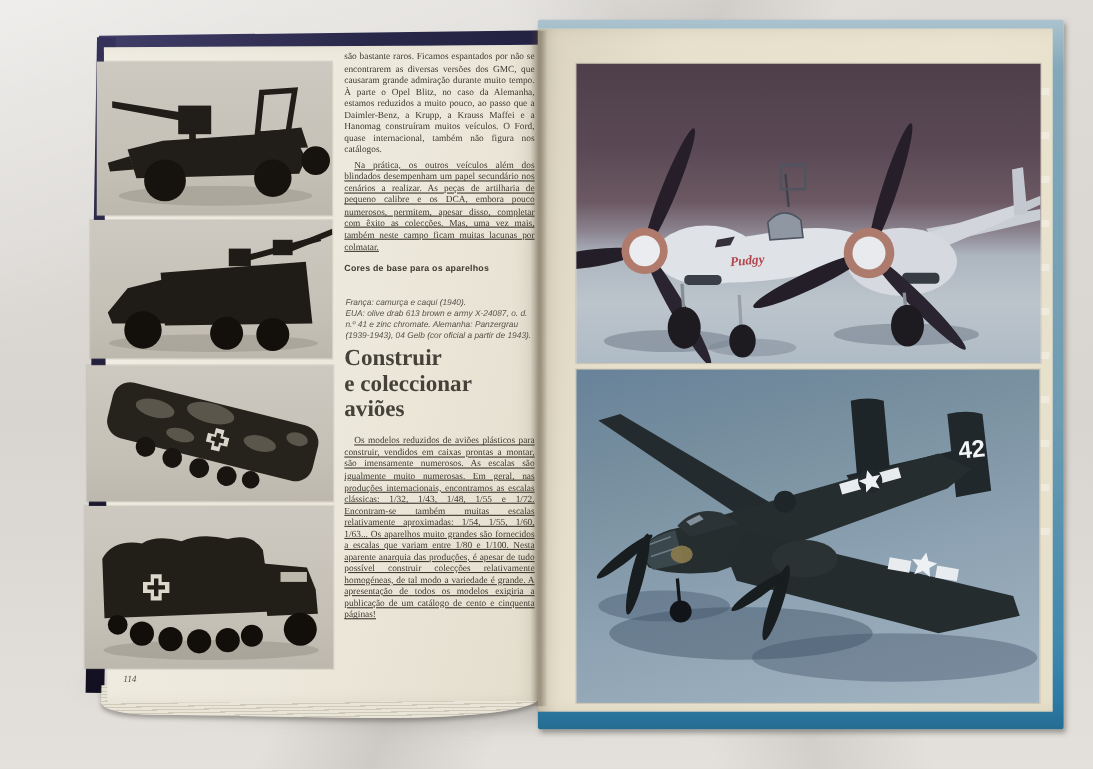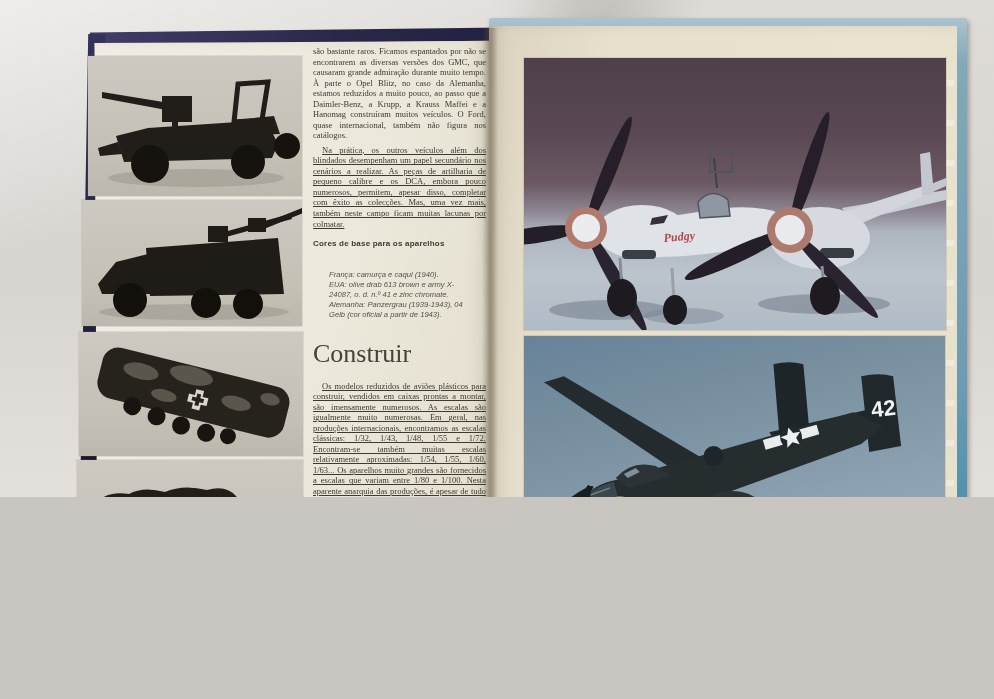--- a/index.html
+++ b/index.html
@@ -1,17 +1,17 @@
 <!DOCTYPE html>
 <html><head>
 <meta charset="utf-8">
 <style>
   html,body{margin:0;padding:0;background:#c9c6c2;}
   .stage{
-    position:relative;width:994px;height:497px;overflow:hidden;
+    position:relative;width:994px;height:699px;overflow:hidden;
     background:
       linear-gradient(160deg, rgba(255,255,255,.5) 0%, rgba(255,255,255,0) 30%),
       linear-gradient(115deg, transparent 42%, rgba(150,146,141,.28) 50%, transparent 58%),
       linear-gradient(75deg, transparent 55%, rgba(160,156,150,.25) 63%, transparent 72%),
       linear-gradient(180deg,#dfdcd8 0%,#d8d5d1 55%,#e4e1dd 100%);
     font-family:"Liberation Serif", serif;
   }
   .abs{position:absolute;}
   
   .book-shadow{left:55px;top:598px;width:900px;height:72px;
@@ -40,22 +40,22 @@
   .bwphoto{background:linear-gradient(180deg,#cdc9c0 0%,#c4c0b6 70%,#bdb8ad 100%);
     box-shadow:0 0 0 1px rgba(120,112,98,.15);}
   .bwphoto svg{display:block;width:100%;height:100%;}
   
   .col{left:313px;top:46px;width:173px;color:#3e3931;}
   .body-txt{font-size:8.5px;line-height:1.24;text-align:justify;margin:0 0 4px 0;}
   .indent{text-indent:9px;text-decoration:underline;}
   .mini-head{font-family:"Liberation Sans",sans-serif;font-weight:bold;font-size:8px;
     letter-spacing:.2px;color:#3f3a32;margin:10px 0 22px 0;}
   .notes{font-family:"Liberation Sans",sans-serif;font-style:italic;font-size:7.6px;
-    line-height:1.32;color:#57524a;white-space:pre-line;margin:16px;}
-  .big-title{font-size:26px;line-height:1.1;color:#46423a;margin:20px 0 12px 0;font-weight:normal;}
+    line-height:1.32;color:#57524a;white-space:pre-line;margin:1px;}
+  .big-title{font-size:21px;line-height:1.1;color:#46423a;margin:4px 0 12px 0;font-weight:bold;}
   .big-title span{display:block;}
   .pagenum{left:112px;top:612px;font-style:italic;font-size:8.5px;color:#55504a;text-align:right;}
   
   .photoA{left:524px;top:58px;width:422px;height:272px;
     background:linear-gradient(180deg,#4e3f4b 0%,#5a4955 28%,#6b5862 46%,#8b8490 56%,#adb5bf 64%,#bcc4cc 80%,#afbbc5 100%);
     box-shadow:0 0 0 1px rgba(120,110,95,.2);}
   .photoB{left:524px;top:336px;width:421px;height:303px;
     background:linear-gradient(165deg,#68829a 0%,#78909f 28%,#8ca1b2 58%,#a3b5c2 100%);
     box-shadow:0 0 0 1px rgba(120,110,95,.2);}
   .photoA svg,.photoB svg{display:block;width:100%;height:100%;}
@@ -148,20 +148,22 @@
   </div>
 
   <div class="abs col">
     <p class="body-txt">são bastante raros. Ficamos espantados por não se encontrarem as diversas versões dos GMC, que causaram grande admiração durante muito tempo. À parte o Opel Blitz, no caso da Alemanha, estamos reduzidos a muito pouco, ao passo que a Daimler-Benz, a Krupp, a Krauss Maffei e a Hanomag construíram muitos veículos. O Ford, quase internacional, também não figura nos catálogos.</p>
     <p class="body-txt indent">Na prática, os outros veículos além dos blindados desempenham um papel secundário nos cenários a realizar. As peças de artilharia de pequeno calibre e os DCA, embora pouco numerosos, permitem, apesar disso, completar com êxito as colecções. Mas, uma vez mais, também neste campo ficam muitas lacunas por colmatar.</p>
     <p class="mini-head">Cores de base para os aparelhos</p>
     <p class="notes">França: camurça e caqui (1940).
 EUA: olive drab 613 brown e army X-24087, o. d. n.º 41 e zinc chromate. Alemanha: Panzergrau (1939-1943), 04 Gelb (cor oficial a partir de 1943).</p>
     <h2 class="big-title">
       <span>Construir</span>
+      <span>e coleccionar</span>
+      <span>aviões</span>
     </h2>
     <p class="body-txt indent">Os modelos reduzidos de aviões plásticos para construir, vendidos em caixas prontas a montar, são imensamente numerosos. As escalas são igualmente muito numerosas. Em geral, nas produções internacionais, encontramos as escalas clássicas: 1/32, 1/43, 1/48, 1/55 e 1/72. Encontram-se também muitas escalas relativamente aproximadas: 1/54, 1/55, 1/60, 1/63... Os aparelhos muito grandes são fornecidos a escalas que variam entre 1/80 e 1/100. Nesta aparente anarquia das produções, é apesar de tudo possível construir colecções relativamente homogéneas, de tal modo a variedade é grande. A apresentação de todos os modelos exigiria a publicação de um catálogo de cento e cinquenta páginas!</p>
   </div>
 
   <div class="abs pagenum">114</div>
 
   <div class="abs photoA">
     <svg viewBox="0 0 422 272">
       <ellipse cx="85" cy="252" rx="60" ry="10" fill="#76828f" opacity="0.6"></ellipse>
       <ellipse cx="300" cy="246" rx="66" ry="10" fill="#76828f" opacity="0.6"></ellipse>

